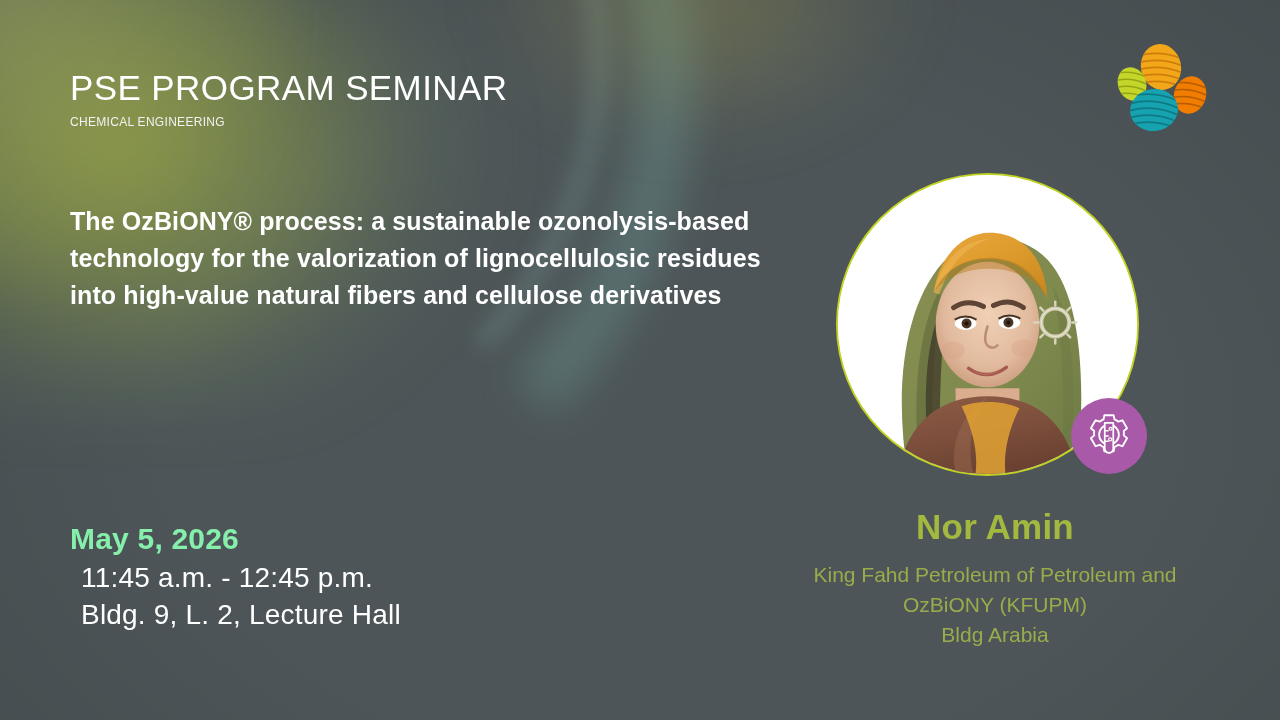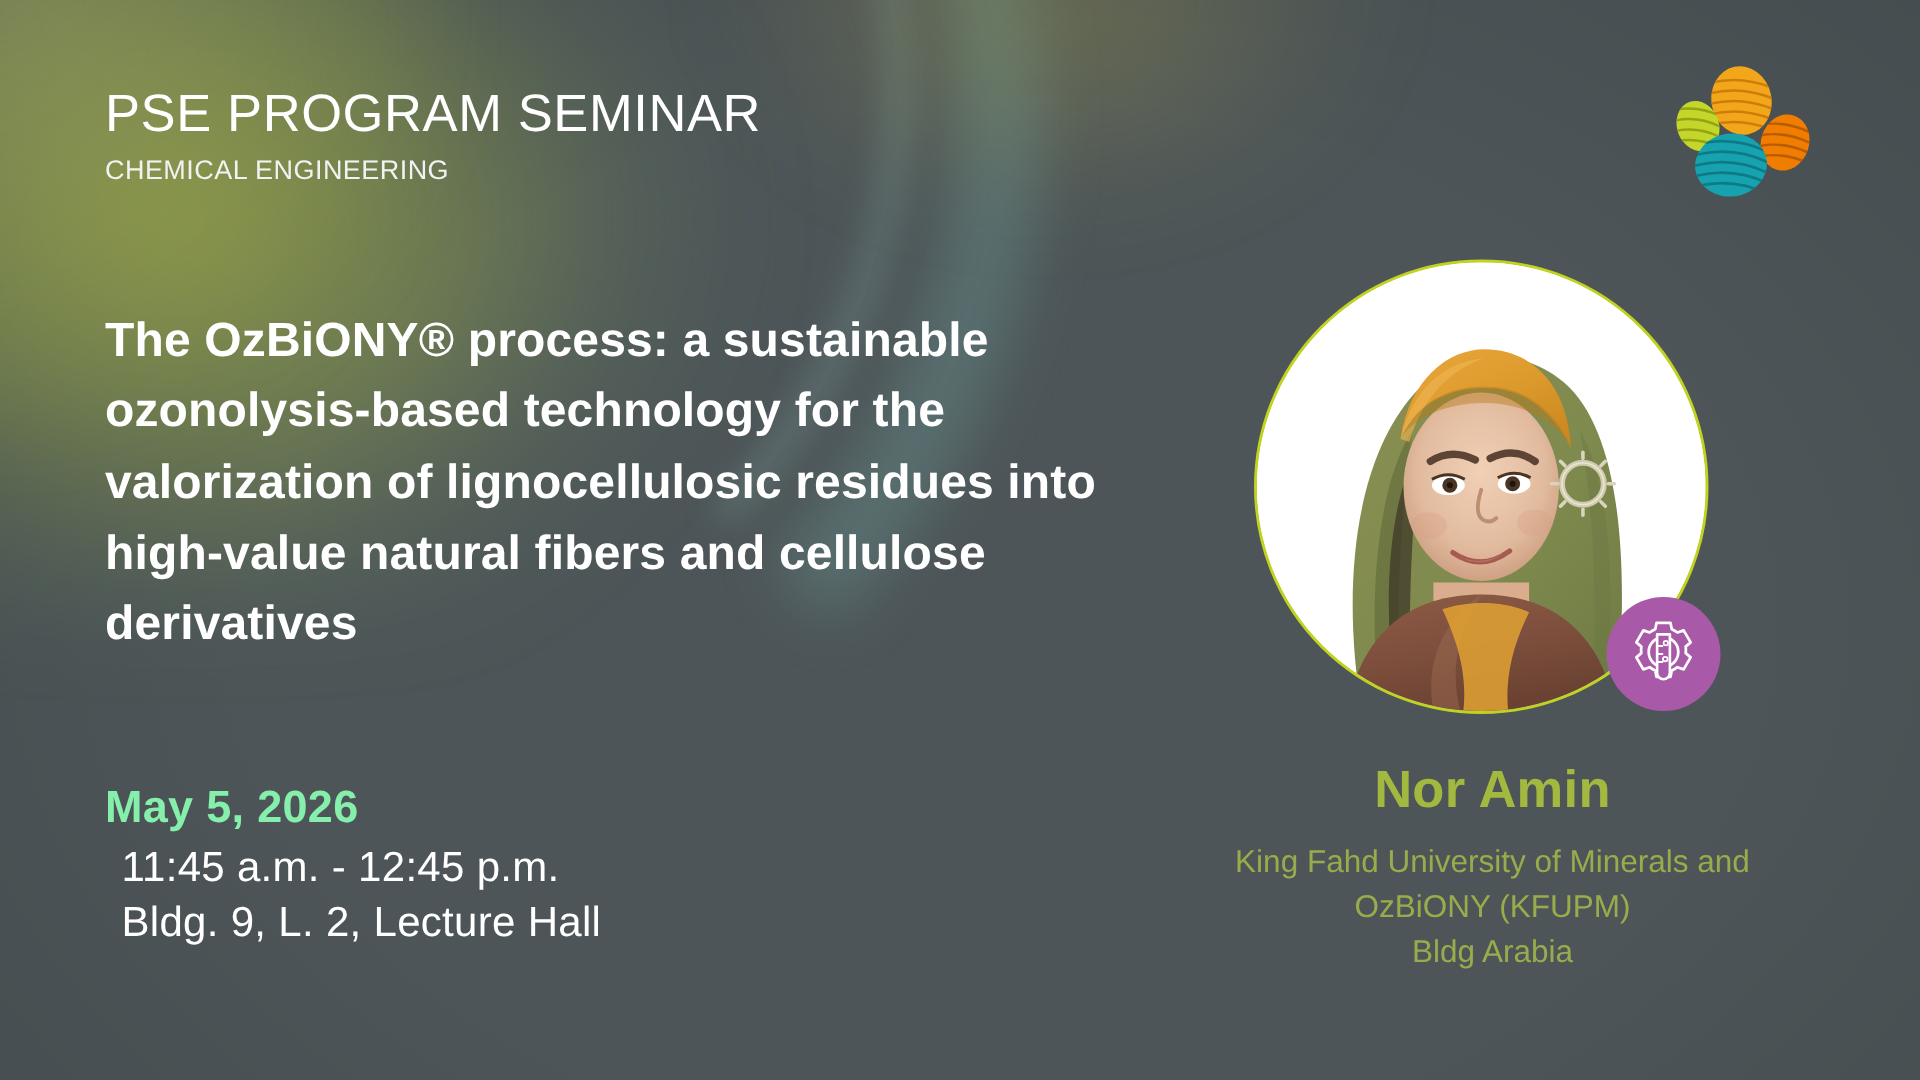--- a/index.html
+++ b/index.html
@@ -96,53 +96,53 @@
     position: absolute;
     inset: 0;
     background: radial-gradient(ellipse 900px 620px at 52% 58%,
       rgba(0,0,0,0) 55%, rgba(0,0,0,0.10) 100%);
   }
 
   
   .header {
     position: absolute;
     left: 70px;
-    top: 58px;
+    top: 70px;
   }
   .header-title {
     font-size: 35px;
     letter-spacing: 0.4px;
     color: #ffffff;
     line-height: 1.05;
     white-space: nowrap;
   }
   .header-subtitle {
     margin-top: 8px;
-    font-size: 18px;
+    font-size: 12px;
     letter-spacing: 0.3px;
     color: #f1f2f2;
     white-space: nowrap;
   }
 
   
   .brand-logo {
     position: absolute;
     right: 72px;
     top: 42px;
     width: 96px;
     height: 92px;
   }
 
   
   .talk-title {
     position: absolute;
     left: 70px;
     top: 203px;
     width: 730px;
-    font-size: 32px;
+    font-size: 25px;
     font-weight: bold;
     line-height: 1.48;
     color: #ffffff;
     letter-spacing: 0.1px;
   }
 
   
   .event-details {
     position: absolute;
     left: 70px;
@@ -411,19 +411,19 @@
           <circle cx="31.6" cy="22.5" r="1.5"></circle>
           <circle cx="31.2" cy="33.5" r="1.6"></circle>
         </g>
       </svg>
     </div>
   </div>
 
   <div class="speaker-info">
     <div class="speaker-name">Nor Amin</div>
     <div class="speaker-affiliation">
-      <div>King Fahd University of Minerals and</div>
+      <div>King Fahd Petroleum of Petroleum and</div>
       <div>OzBiONY (KFUPM)</div>
       <div>Bldg Arabia</div>
     </div>
   </div>
 
 </div>
 
 </body></html>

